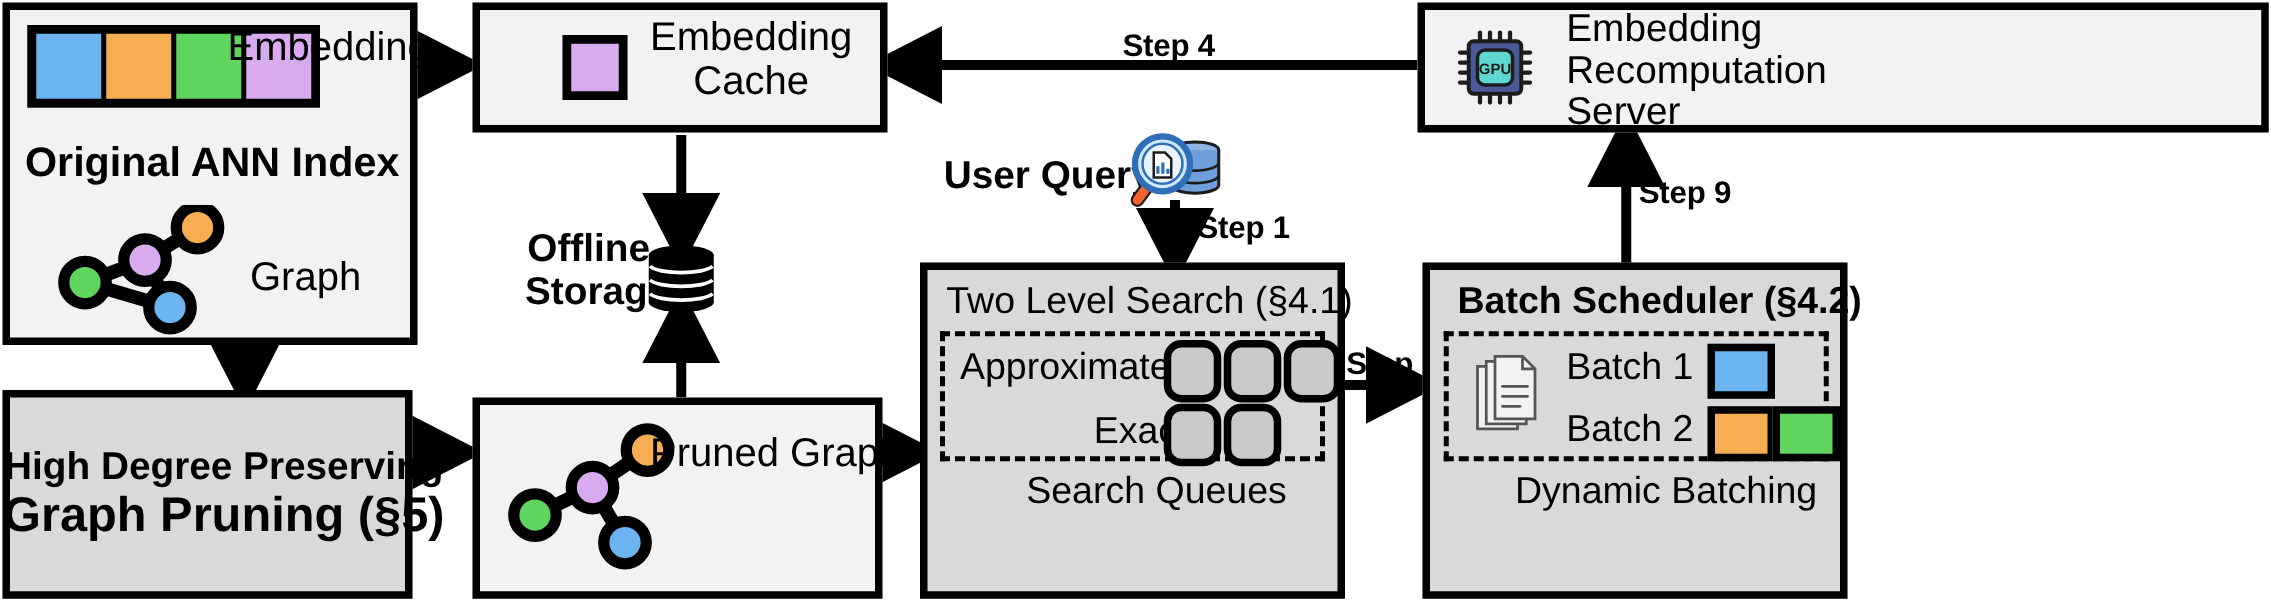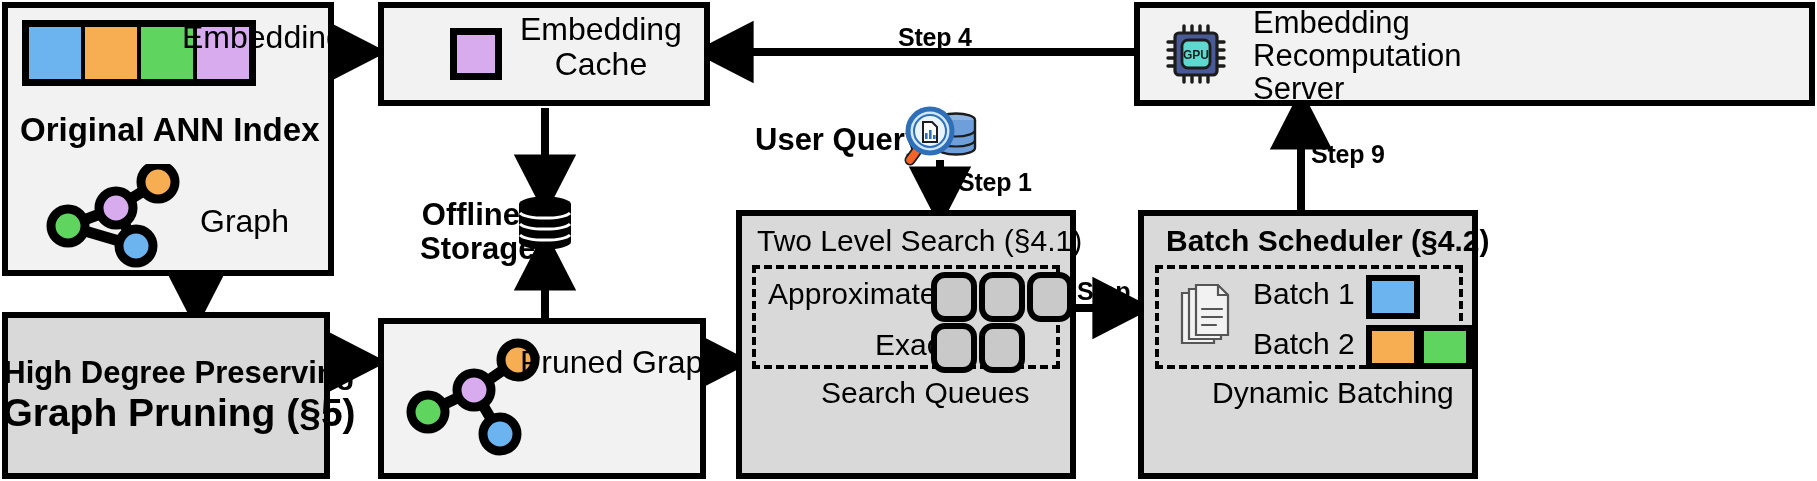--- a/index.html
+++ b/index.html
@@ -142,21 +142,21 @@
   </div>
 
   <div class="box" style="left:378px; top:2px; width:332px; height:104px;">
   </div>
   <div class="embsq" style="left:450px; top:28px; background:#d7abee;"></div>
   <div class="plainlbl center" style="left:520px; top:12px;">
     <span style="display:block; font-size:32px;">Embedding</span>
     <span style="display:block; font-size:32px;">Cache</span>
   </div>
 
-  <div class="plainlbl center bold" style="left:420px; top:182px; width:100px; text-align:right;margin-top:16px;">
+  <div class="plainlbl center bold" style="left:420px; top:182px; width:100px; text-align:right;">
     <span style="display:block; font-size:31px;">Offline</span>
     <span style="display:block; font-size:31px;">Storage</span>
   </div>
 
   <svg class="dbsvg" style="left:516px; top:196px;" width="58" height="54" viewBox="0 0 58 54">
     <g fill="#000">
       <ellipse cx="29" cy="8" rx="26" ry="7.5"></ellipse>
       <rect x="3" y="8" width="52" height="38"></rect>
       <ellipse cx="29" cy="46" rx="26" ry="7.5"></ellipse>
     </g>

